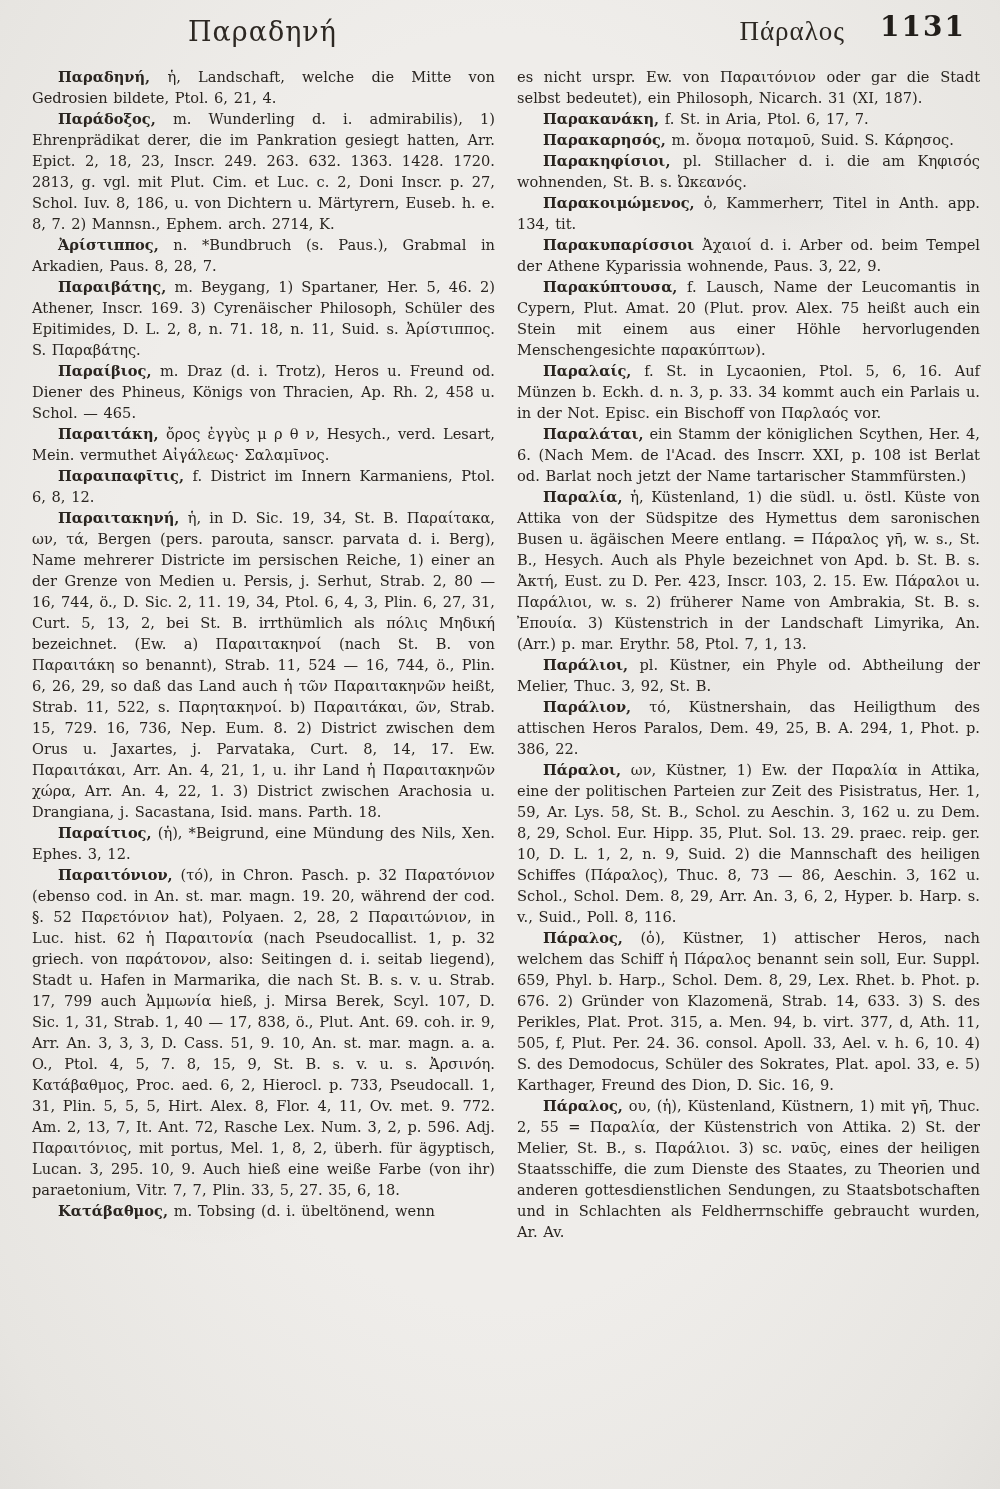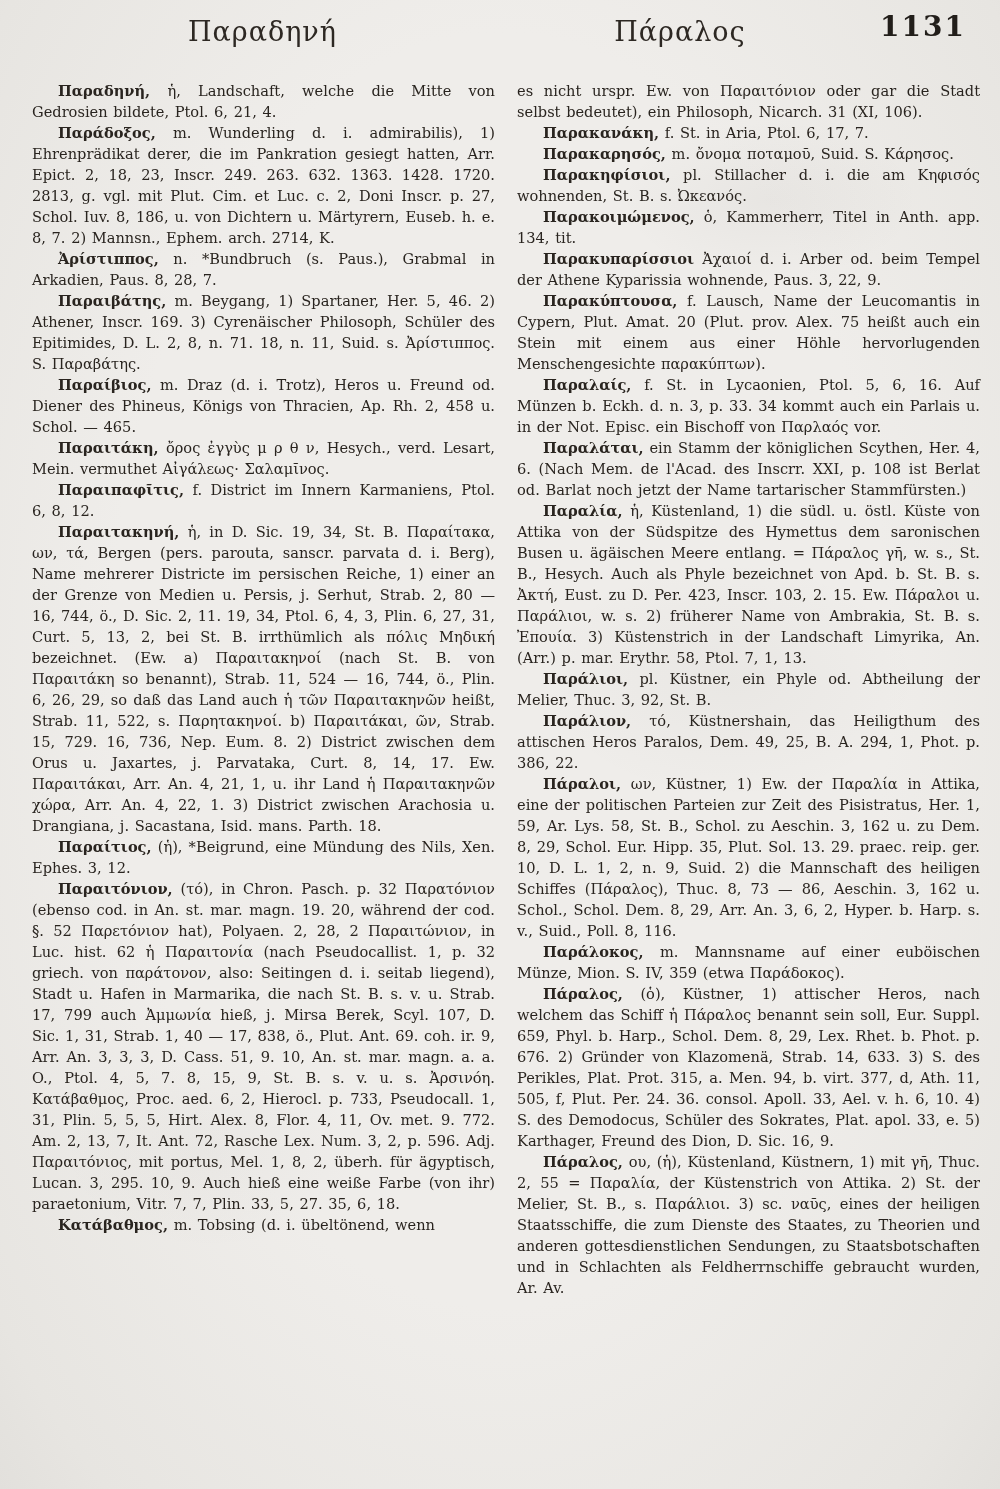--- a/index.html
+++ b/index.html
@@ -25,31 +25,30 @@
   .stain.s1 { left: 620px; top: 120px; width: 300px; height: 160px;
     background: radial-gradient(ellipse, rgba(90,85,80,0.05), rgba(0,0,0,0) 70%); }
   .stain.s2 { left: 540px; top: 560px; width: 380px; height: 240px;
     background: radial-gradient(ellipse, rgba(90,85,80,0.04), rgba(0,0,0,0) 70%); }
   .stain.s3 { left: 60px; top: 1050px; width: 300px; height: 200px;
     background: radial-gradient(ellipse, rgba(90,85,80,0.035), rgba(0,0,0,0) 70%); }
 
   .pagehead {
     position: relative;
     height: 62px;
-    padding-top: 14px;
   }
   .rh {
     position: absolute;
     top: 16px;
     font-size: 27px;
     letter-spacing: 1px;
     color: #2d2823;
   }
   .rh-left  { left: 30px;  width: 465px; text-align: center; }
-  .rh-right { left: 515px; width: 330px; text-align: center; }
+  .rh-right { left: 515px; width: 330px; text-align: right; font-family: Liberation Serif, serif; }
   .pagenum {
     position: absolute;
     top: 10px;
     right: 34px;
     font-size: 28px;
     font-weight: bold;
     letter-spacing: 2px;
     color: #221e1a;
   }
 
@@ -95,31 +94,30 @@
         <p class="entry"><span class="headword">Παραιβάτης,</span> m. Beygang, 1) Spartaner, Her. 5, 46. 2) Athener, Inscr. 169. 3) Cyrenäischer Philosoph, Schüler des Epitimides, D. L. 2, 8, n. 71. 18, n. 11, Suid. s. Ἀρίστιππος. S. Παραβάτης.</p>
         <p class="entry"><span class="headword">Παραίβιος,</span> m. Draz (d. i. Trotz), Heros u. Freund od. Diener des Phineus, Königs von Thracien, Ap. Rh. 2, 458 u. Schol. — 465.</p>
         <p class="entry"><span class="headword">Παραιτάκη,</span> ὄρος ἐγγὺς μ ρ θ ν, Hesych., verd. Lesart, Mein. vermuthet Αἰγάλεως· Σαλαμῖνος.</p>
         <p class="entry"><span class="headword">Παραιπαφῖτις,</span> f. District im Innern Karmaniens, Ptol. 6, 8, 12.</p>
         <p class="entry"><span class="headword">Παραιτακηνή,</span> ἡ, in D. Sic. 19, 34, St. B. Παραίτακα, ων, τά, Bergen (pers. parouta, sanscr. parvata d. i. Berg), Name mehrerer Districte im persischen Reiche, 1) einer an der Grenze von Medien u. Persis, j. Serhut, Strab. 2, 80 — 16, 744, ö., D. Sic. 2, 11. 19, 34, Ptol. 6, 4, 3, Plin. 6, 27, 31, Curt. 5, 13, 2, bei St. B. irrthümlich als πόλις Μηδική bezeichnet. (Ew. a) Παραιτακηνοί (nach St. B. von Παραιτάκη so benannt), Strab. 11, 524 — 16, 744, ö., Plin. 6, 26, 29, so daß das Land auch ἡ τῶν Παραιτακηνῶν heißt, Strab. 11, 522, s. Παρητακηνοί. b) Παραιτάκαι, ῶν, Strab. 15, 729. 16, 736, Nep. Eum. 8. 2) District zwischen dem Orus u. Jaxartes, j. Parvataka, Curt. 8, 14, 17. Ew. Παραιτάκαι, Arr. An. 4, 21, 1, u. ihr Land ἡ Παραιτακηνῶν χώρα, Arr. An. 4, 22, 1. 3) District zwischen Arachosia u. Drangiana, j. Sacastana, Isid. mans. Parth. 18.</p>
         <p class="entry"><span class="headword">Παραίτιος,</span> (ἡ), *Beigrund, eine Mündung des Nils, Xen. Ephes. 3, 12.</p>
         <p class="entry"><span class="headword">Παραιτόνιον,</span> (τό), in Chron. Pasch. p. 32 Παρατόνιον (ebenso cod. in An. st. mar. magn. 19. 20, während der cod. §. 52 Παρετόνιον hat), Polyaen. 2, 28, 2 Παραιτώνιον, in Luc. hist. 62 ἡ Παραιτονία (nach Pseudocallist. 1, p. 32 griech. von παράτονον, also: Seitingen d. i. seitab liegend), Stadt u. Hafen in Marmarika, die nach St. B. s. v. u. Strab. 17, 799 auch Ἀμμωνία hieß, j. Mirsa Berek, Scyl. 107, D. Sic. 1, 31, Strab. 1, 40 — 17, 838, ö., Plut. Ant. 69. coh. ir. 9, Arr. An. 3, 3, 3, D. Cass. 51, 9. 10, An. st. mar. magn. a. a. O., Ptol. 4, 5, 7. 8, 15, 9, St. B. s. v. u. s. Ἀρσινόη. Κατάβαθμος, Proc. aed. 6, 2, Hierocl. p. 733, Pseudocall. 1, 31, Plin. 5, 5, 5, Hirt. Alex. 8, Flor. 4, 11, Ov. met. 9. 772. Am. 2, 13, 7, It. Ant. 72, Rasche Lex. Num. 3, 2, p. 596. Adj. Παραιτόνιος, mit portus, Mel. 1, 8, 2, überh. für ägyptisch, Lucan. 3, 295. 10, 9. Auch hieß eine weiße Farbe (von ihr) paraetonium, Vitr. 7, 7, Plin. 33, 5, 27. 35, 6, 18.</p>
         <p class="entry"><span class="headword">Κατάβαθμος,</span> m. Tobsing (d. i. übeltönend, wenn</p>
       </section>
     <section class="col" id="col-right">
-        <p class="entry cont">es nicht urspr. Ew. von Παραιτόνιον oder gar die Stadt selbst bedeutet), ein Philosoph, Nicarch. 31 (XI, 106).</p>
+        <p class="entry cont">es nicht urspr. Ew. von Παραιτόνιον oder gar die Stadt selbst bedeutet), ein Philosoph, Nicarch. 31 (XI, 187).</p>
         <p class="entry"><span class="headword">Παρακανάκη,</span> f. St. in Aria, Ptol. 6, 17, 7.</p>
         <p class="entry"><span class="headword">Παρακαρησός,</span> m. ὄνομα ποταμοῦ, Suid. S. Κάρησος.</p>
         <p class="entry"><span class="headword">Παρακηφίσιοι,</span> pl. Stillacher d. i. die am Κηφισός wohnenden, St. B. s. Ὠκεανός.</p>
         <p class="entry"><span class="headword">Παρακοιμώμενος,</span> ὁ, Kammerherr, Titel in Anth. app. 134, tit.</p>
         <p class="entry"><span class="headword">Παρακυπαρίσσιοι</span> Ἀχαιοί d. i. Arber od. beim Tempel der Athene Kyparissia wohnende, Paus. 3, 22, 9.</p>
         <p class="entry"><span class="headword">Παρακύπτουσα,</span> f. Lausch, Name der Leucomantis in Cypern, Plut. Amat. 20 (Plut. prov. Alex. 75 heißt auch ein Stein mit einem aus einer Höhle hervorlugenden Menschengesichte παρακύπτων).</p>
         <p class="entry"><span class="headword">Παραλαίς,</span> f. St. in Lycaonien, Ptol. 5, 6, 16. Auf Münzen b. Eckh. d. n. 3, p. 33. 34 kommt auch ein Parlais u. in der Not. Episc. ein Bischoff von Παρλαός vor.</p>
         <p class="entry"><span class="headword">Παραλάται,</span> ein Stamm der königlichen Scythen, Her. 4, 6. (Nach Mem. de l'Acad. des Inscrr. XXI, p. 108 ist Berlat od. Barlat noch jetzt der Name tartarischer Stammfürsten.)</p>
         <p class="entry"><span class="headword">Παραλία,</span> ἡ, Küstenland, 1) die südl. u. östl. Küste von Attika von der Südspitze des Hymettus dem saronischen Busen u. ägäischen Meere entlang. = Πάραλος γῆ, w. s., St. B., Hesych. Auch als Phyle bezeichnet von Apd. b. St. B. s. Ἀκτή, Eust. zu D. Per. 423, Inscr. 103, 2. 15. Ew. Πάραλοι u. Παράλιοι, w. s. 2) früherer Name von Ambrakia, St. B. s. Ἐπουία. 3) Küstenstrich in der Landschaft Limyrika, An. (Arr.) p. mar. Erythr. 58, Ptol. 7, 1, 13.</p>
         <p class="entry"><span class="headword">Παράλιοι,</span> pl. Küstner, ein Phyle od. Abtheilung der Melier, Thuc. 3, 92, St. B.</p>
         <p class="entry"><span class="headword">Παράλιον,</span> τό, Küstnershain, das Heiligthum des attischen Heros Paralos, Dem. 49, 25, B. A. 294, 1, Phot. p. 386, 22.</p>
         <p class="entry"><span class="headword">Πάραλοι,</span> ων, Küstner, 1) Ew. der Παραλία in Attika, eine der politischen Parteien zur Zeit des Pisistratus, Her. 1, 59, Ar. Lys. 58, St. B., Schol. zu Aeschin. 3, 162 u. zu Dem. 8, 29, Schol. Eur. Hipp. 35, Plut. Sol. 13. 29. praec. reip. ger. 10, D. L. 1, 2, n. 9, Suid. 2) die Mannschaft des heiligen Schiffes (Πάραλος), Thuc. 8, 73 — 86, Aeschin. 3, 162 u. Schol., Schol. Dem. 8, 29, Arr. An. 3, 6, 2, Hyper. b. Harp. s. v., Suid., Poll. 8, 116.</p>
-        <p class="entry"><span class="headword">Παράλοκος,</span> m. Mannsname auf einer euböischen Münze, Mion. S. IV, 359 (etwa Παράδοκος).</p>
         <p class="entry"><span class="headword">Πάραλος,</span> (ὁ), Küstner, 1) attischer Heros, nach welchem das Schiff ἡ Πάραλος benannt sein soll, Eur. Suppl. 659, Phyl. b. Harp., Schol. Dem. 8, 29, Lex. Rhet. b. Phot. p. 676. 2) Gründer von Klazomenä, Strab. 14, 633. 3) S. des Perikles, Plat. Prot. 315, a. Men. 94, b. virt. 377, d, Ath. 11, 505, f, Plut. Per. 24. 36. consol. Apoll. 33, Ael. v. h. 6, 10. 4) S. des Demodocus, Schüler des Sokrates, Plat. apol. 33, e. 5) Karthager, Freund des Dion, D. Sic. 16, 9.</p>
         <p class="entry"><span class="headword">Πάραλος,</span> ου, (ἡ), Küstenland, Küstnern, 1) mit γῆ, Thuc. 2, 55 = Παραλία, der Küstenstrich von Attika. 2) St. der Melier, St. B., s. Παράλιοι. 3) sc. ναῦς, eines der heiligen Staatsschiffe, die zum Dienste des Staates, zu Theorien und anderen gottesdienstlichen Sendungen, zu Staatsbotschaften und in Schlachten als Feldherrnschiffe gebraucht wurden, Ar. Av.</p>
       </section>
   </main>
 </div>
 
 </body></html>

